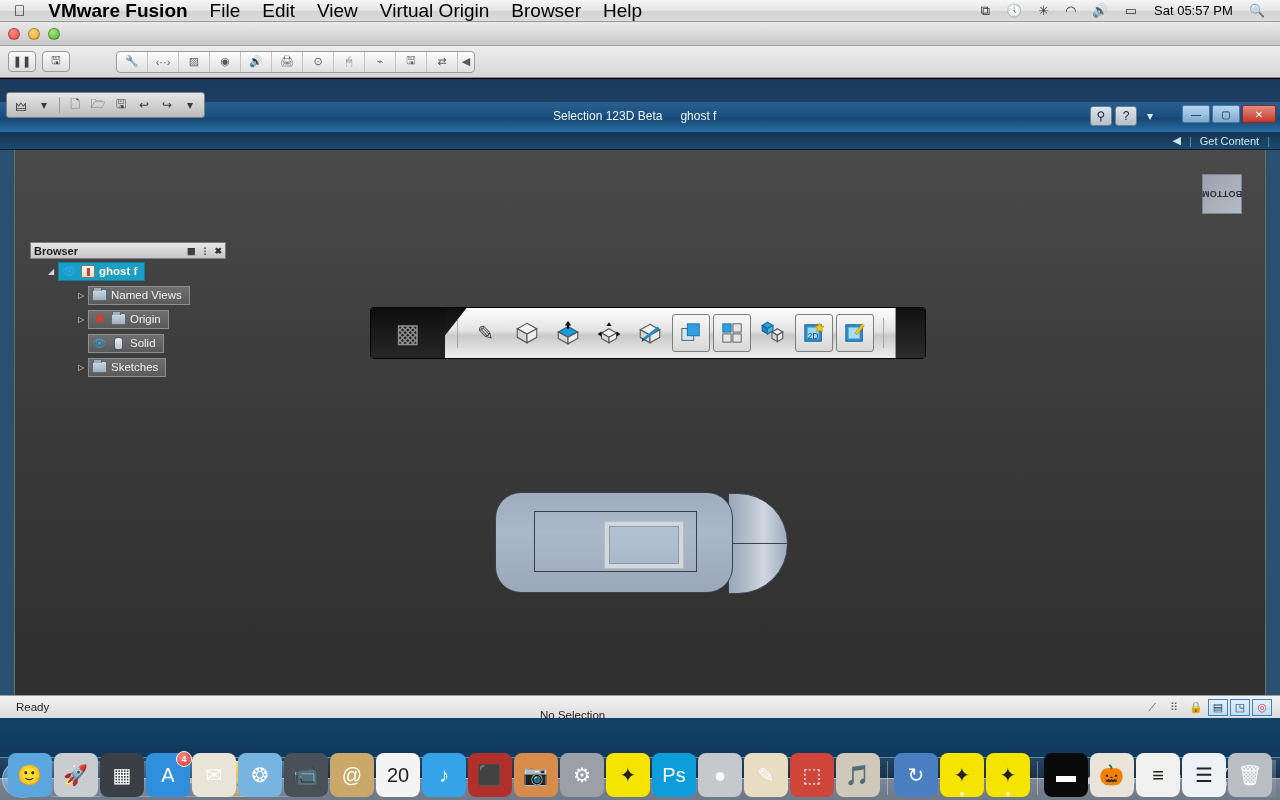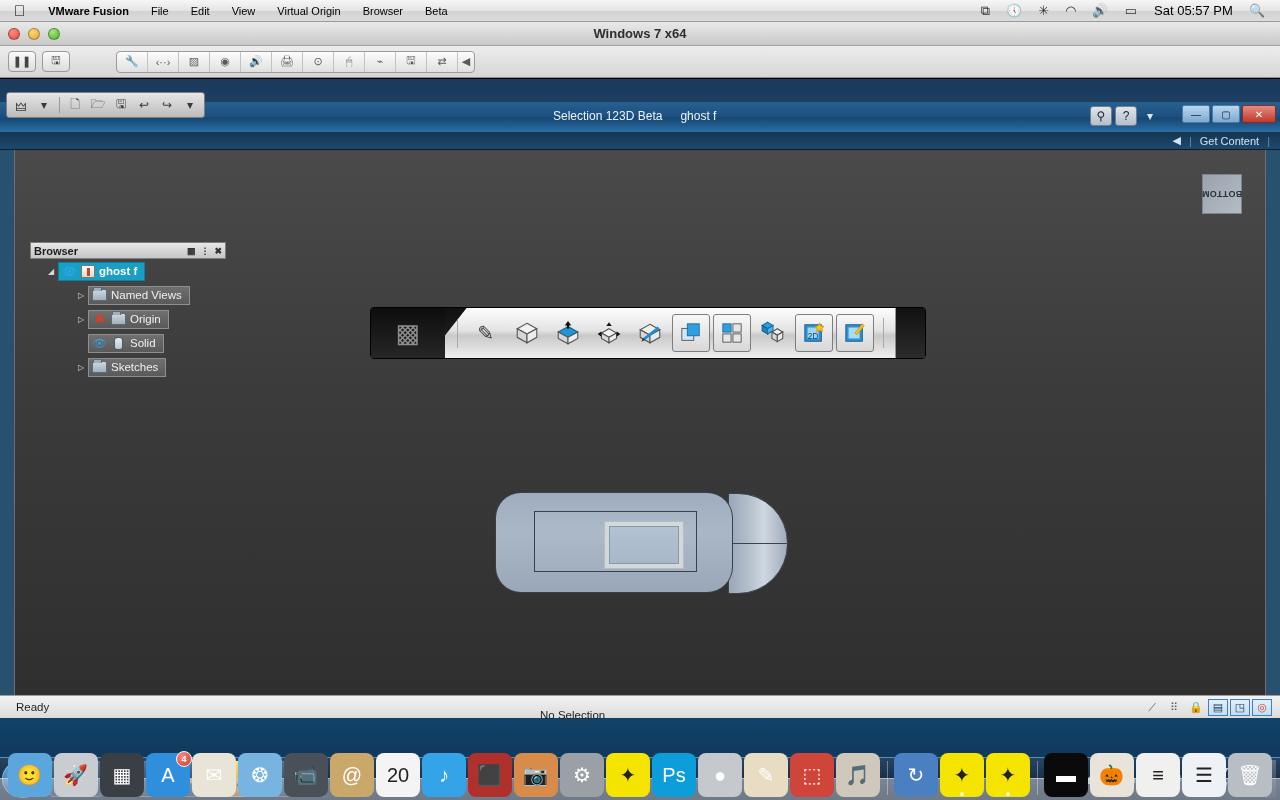--- a/index.html
+++ b/index.html
@@ -12,21 +12,21 @@
 
   
   #mac-menubar {
     position:absolute; left:0; top:0; width:1280px; height:22px;
     background:linear-gradient(to bottom,#f6f6f6 0%,#e4e4e4 50%,#d2d2d2 51%,#dcdcdc 100%);
     border-bottom:1px solid #9a9a9a;
     display:flex; align-items:center; font-size:13px; color:#000;
     z-index:60;
   }
   .mac-apple { padding:0 12px 0 14px; font-size:15px; line-height:1; }
-  .mac-menu-item { padding:0 11px; font-size:11px; white-space:nowrap; }
+  .mac-menu-item { padding:0 11px; font-size:19px; white-space:nowrap; }
   .mac-menu-item.bold { font-weight:bold; }
   #mac-status { margin-left:auto; display:flex; align-items:center; gap:0; padding-right:6px; }
   .mac-status-icon { padding:0 8px; font-size:13px; opacity:.78; line-height:1; }
   .mac-clock { padding:0 9px; font-size:13px; }
 
   
   #vmware-window { position:absolute; left:0; top:22px; width:1280px; height:756px; z-index:10; }
   #vm-titlebar {
     height:24px; width:100%;
     background:linear-gradient(to bottom,#e9e9e9,#c9c9c9);
@@ -287,21 +287,20 @@
 <body>
 
 <div id="vmware-window">
 
   <div id="vm-titlebar">
     <div class="traffic">
       <div class="tl r"></div>
       <div class="tl y"></div>
       <div class="tl g"></div>
     </div>
-    <div id="vm-title">Windows 7 x64</div>
   </div>
 
   <div id="vm-toolbar">
     <div class="vm-btn">❚❚</div>
     <div class="vm-btn">🖫</div>
     <div id="vm-devgroup">
       <div class="vm-dev">🔧</div>
       <div class="vm-dev">‹··›</div>
       <div class="vm-dev">▨</div>
       <div class="vm-dev">◉</div>
@@ -567,21 +566,21 @@
 </div>
 
 <div id="mac-menubar">
   <span class="mac-apple"></span>
   <span class="mac-menu-item bold">VMware Fusion</span>
   <span class="mac-menu-item">File</span>
   <span class="mac-menu-item">Edit</span>
   <span class="mac-menu-item">View</span>
   <span class="mac-menu-item">Virtual Origin</span>
   <span class="mac-menu-item">Browser</span>
-  <span class="mac-menu-item">Beta</span>
+  <span class="mac-menu-item">Help</span>
   <span id="mac-status">
     <span class="mac-status-icon">⧉</span>
     <span class="mac-status-icon">🕔</span>
     <span class="mac-status-icon">✳</span>
     <span class="mac-status-icon">◠</span>
     <span class="mac-status-icon">🔊</span>
     <span class="mac-status-icon">▭</span>
     <span class="mac-clock">Sat 05:57 PM</span>
     <span class="mac-status-icon">🔍</span>
   </span>

